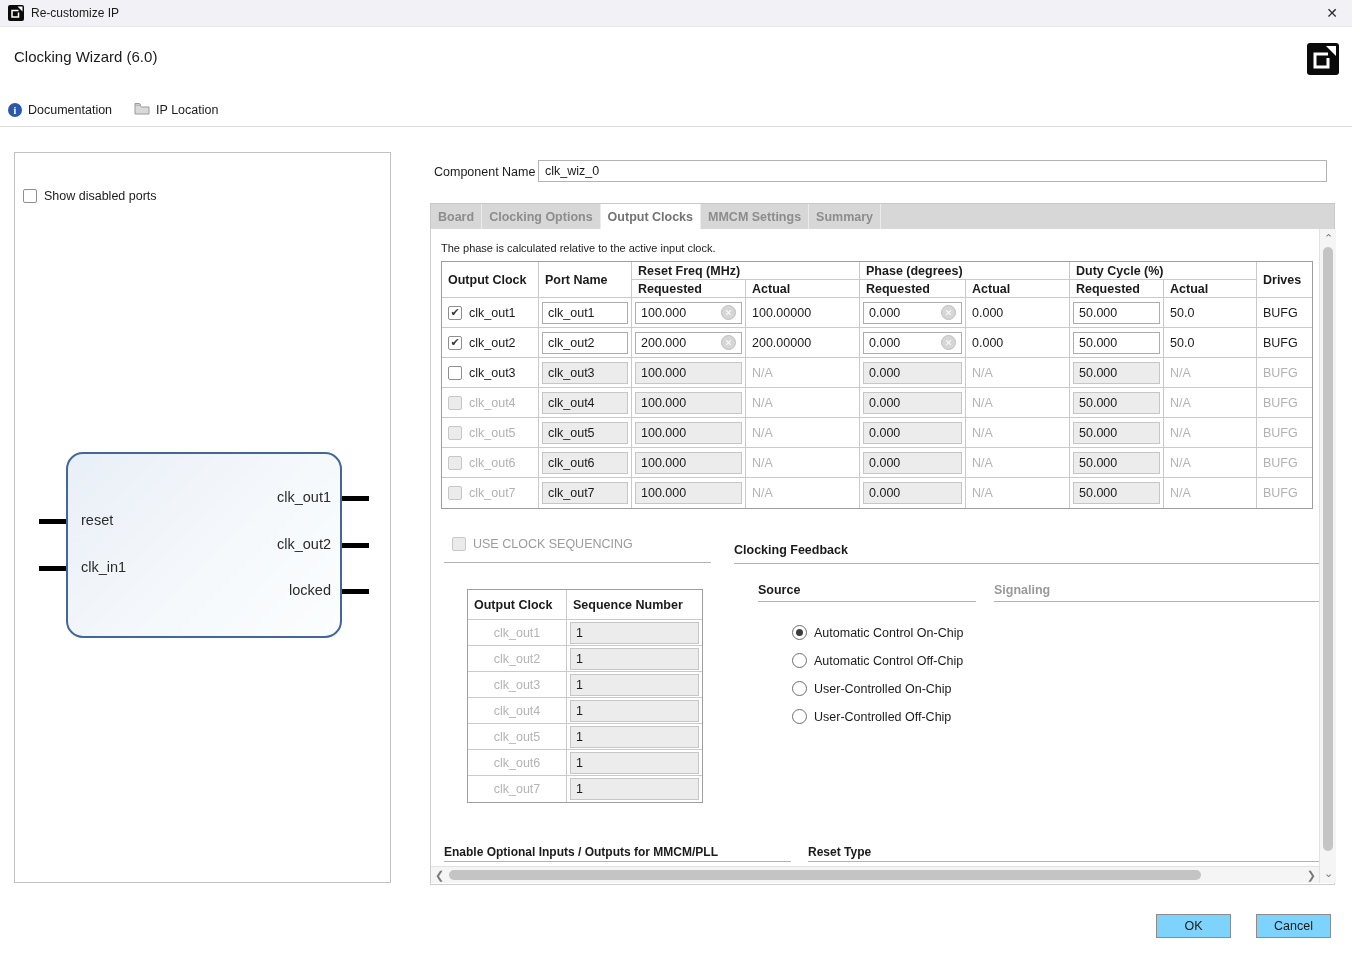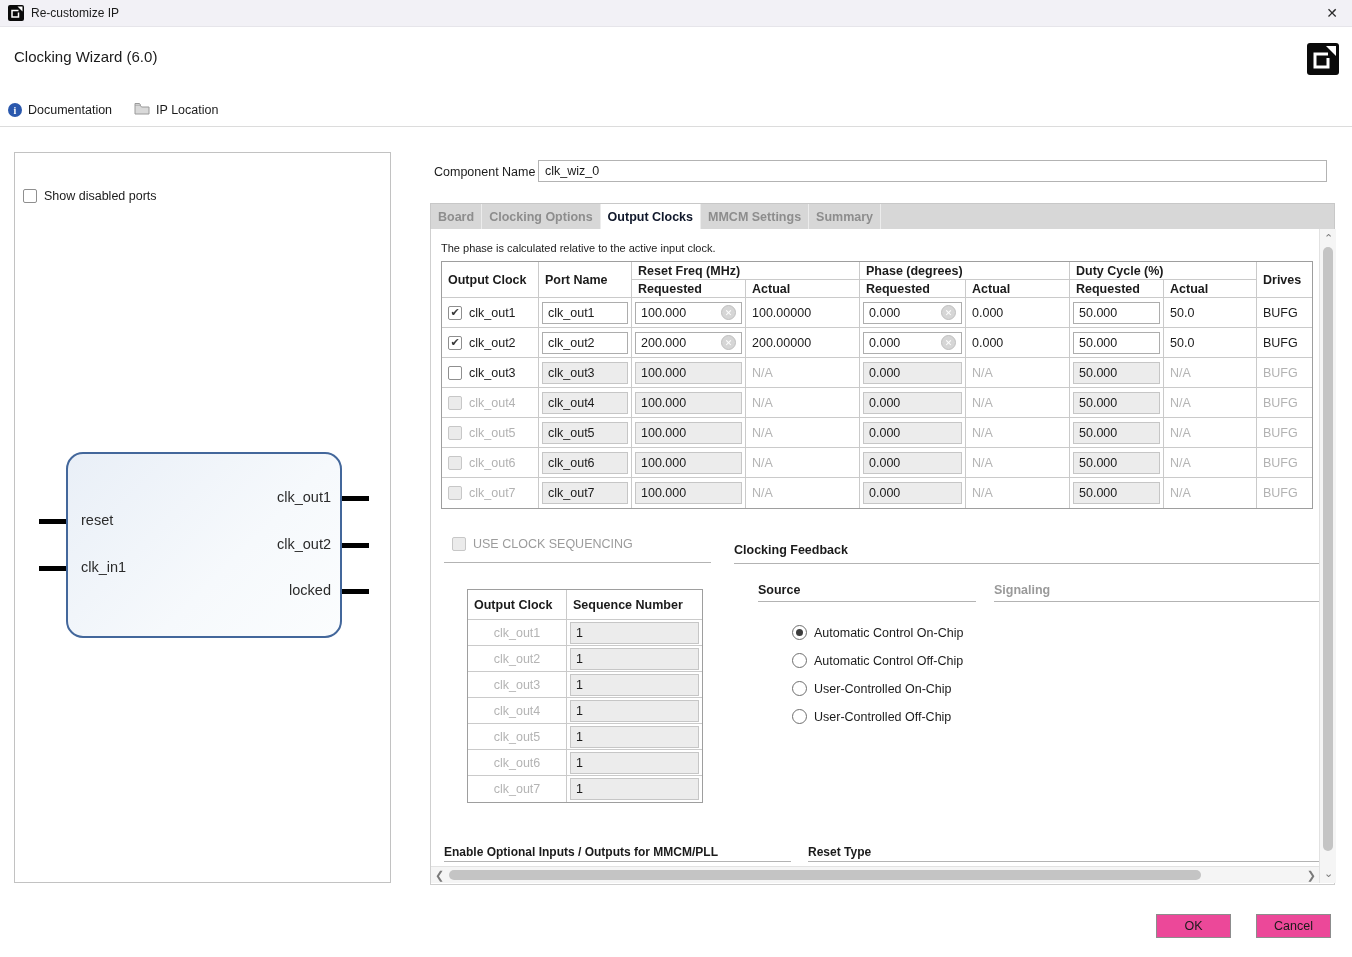--- a/index.html
+++ b/index.html
@@ -40,21 +40,21 @@
   .port-label{position:absolute;font-size:14.5px;color:#2b2b2b;}
   .port-label.right{width:120px;text-align:right;}
 
   
   .comp-label{position:absolute;left:434px;top:165px;font-size:12.5px;}
   .comp-field{position:absolute;left:538px;top:160px;width:789px;height:22px;border:1px solid #b3b3b3;background:#fff;box-sizing:border-box;display:flex;align-items:center;padding-left:6px;font-size:12.5px;}
 
   
   .tabstrip{position:absolute;left:430px;top:203px;width:905px;height:26px;background:#d7d7d7;display:flex;box-sizing:border-box;border:1px solid #c8c8c8;border-bottom:none;}
   .tab{padding:0 7px;display:flex;align-items:center;font-size:12.5px;font-weight:bold;color:#8d8d8d;border-right:1px solid #ececec;}
-  .tab.active{background:#fff;color:#0f172a;}
+  .tab.active{background:#fff;color:#737373;}
 
   
   .tab-panel{position:absolute;left:430px;top:229px;width:905px;height:656px;background:#fff;border:1px solid #cfcfcf;border-top:none;box-sizing:border-box;}
   .note{position:absolute;left:10px;top:13px;font-size:11px;}
 
   
   .clk-table{position:absolute;left:10px;top:32px;display:grid;grid-template-columns:97px 93px 114px 114px 106px 104px 94px 93px 55px;grid-template-rows:18px 18px repeat(7,30px);border:1px solid #9e9e9e;background:#fff;font-size:12.5px;box-sizing:content-box;}
   .cell{border-right:1px solid #cacaca;border-bottom:1px solid #cacaca;display:flex;align-items:center;padding:0 6px;background:#fff;overflow:hidden;box-sizing:border-box;}
   .cell.lastcol{border-right:none;}
   .cell.lastrow{border-bottom:none;}
@@ -85,21 +85,21 @@
   .radio-row.dis{color:#a9a9a9;}
 
   
   .hscroll{position:absolute;left:0;top:637px;width:889px;height:16px;background:#f5f5f5;border-top:1px solid #e2e2e2;}
   .hthumb{position:absolute;left:18px;top:3px;width:752px;height:10px;border-radius:5px;background:#c4c4c4;}
   .vscroll{position:absolute;left:888px;top:0;width:16px;height:654px;background:#f5f5f5;border-left:1px solid #e2e2e2;}
   .vthumb{position:absolute;left:3px;top:18px;width:10px;height:604px;border-radius:5px;background:#c4c4c4;}
   .sarrow{position:absolute;color:#7a7a7a;font-size:11px;line-height:1;}
 
   
-  .btn{position:absolute;width:75px;height:24px;border:1px solid #8c8c8c;background:#ec4899;display:flex;align-items:center;justify-content:center;font-size:12.5px;box-sizing:border-box;}
+  .btn{position:absolute;width:75px;height:24px;border:1px solid #8c8c8c;background:#7dd3fc;display:flex;align-items:center;justify-content:center;font-size:12.5px;box-sizing:border-box;}
 </style>
 </head>
 <body>
 
 <div class="app">
 
   <div class="titlebar">
     <svg class="t-icon" viewBox="0 0 32 32">
       <rect width="32" height="32" rx="4" fill="#0a0a0a"></rect>
       <path d="M21 11 H8 V24 H21 V15" stroke="#fff" stroke-width="3" fill="none"></path>

